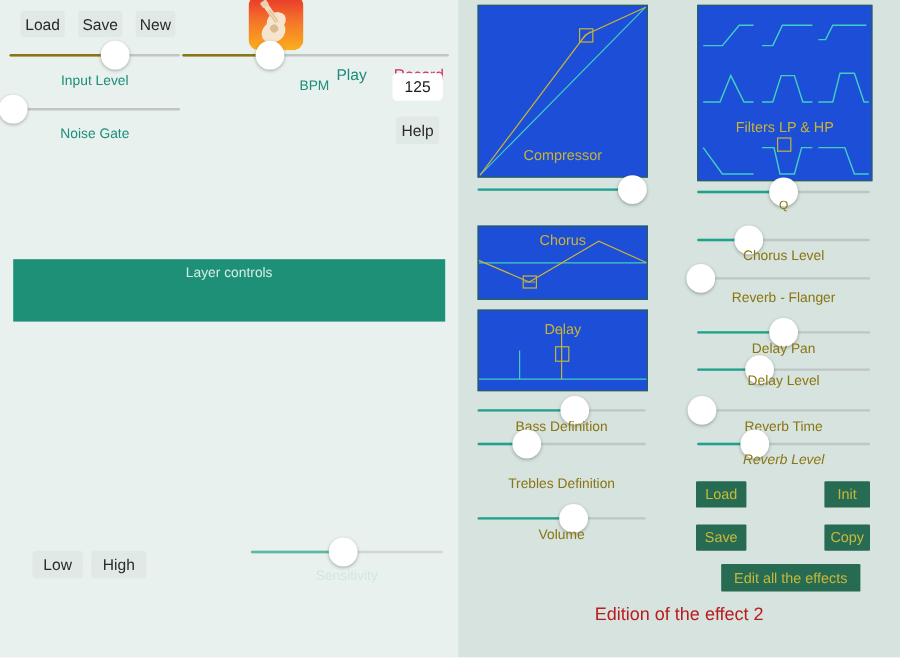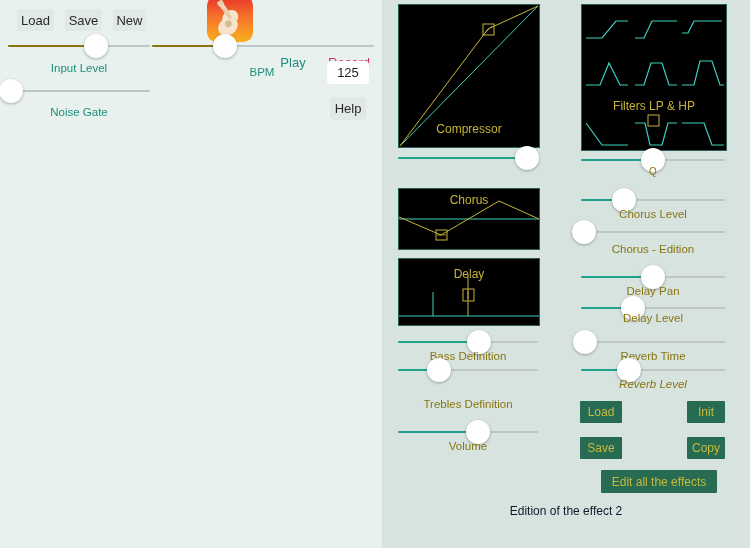--- a/index.html
+++ b/index.html
@@ -127,21 +127,21 @@
     text-align: center;
     color: #8a7512;
     font-family: "Liberation Sans", sans-serif;
     white-space: nowrap;
   }
   .slider-label.teal { color: #1c8e79; }
 
   
   .graph {
     position: absolute;
-    background: #000000;
+    background: #1d4ed8;
     border: 1px solid #2a5f55;
     overflow: hidden;
   }
   .graph svg { display: block; }
   .graph-title {
     position: absolute;
     left: 0;
     width: 100%;
     text-align: center;
     font-size: 12px;
@@ -163,22 +163,22 @@
     text-align: center;
     left: 0;
     font-family: "Liberation Sans", sans-serif;
   }
 
   .status-text {
     position: absolute;
     width: 100%;
     left: 0;
     text-align: center;
-    font-size: 12px;
-    color: #0f172a;
+    font-size: 15px;
+    color: #b91c1c;
     font-family: "Liberation Sans", sans-serif;
   }
 
   
   .app-icon {
     position: absolute;
     border-radius: 9px;
     overflow: hidden;
   }
 </style>
@@ -236,20 +236,33 @@
 
     <div class="slider" style="left:8px; top:79px; width:142px;">
       <div class="track"></div>
       <div class="fill" style="width:2%"></div>
       <div class="knob" style="left:calc(2% - 12px)"></div>
     </div>
     <div class="slider-label teal" style="left:8px; top:106px; width:142px;">Noise Gate</div>
 
     <button class="btn-grey" style="left:330px; top:97px; width:36px; height:23px;">Help</button>
 
+    <div class="layer-band" style="left:11px; top:216px; width:360px; height:52px;">
+      <div class="layer-title" style="top:6px;">Layer controls</div>
+
+      <button class="btn-grey" style="left:16px; top:243px; width:42px; height:23px; position:absolute;">Low</button>
+      <button class="btn-grey" style="left:65px; top:243px; width:46px; height:23px; position:absolute;">High</button>
+
+      <div class="slider" style="left:198px; top:232px; width:160px; position:absolute;">
+        <div class="track" style="background:#cfd6d4;"></div>
+        <div class="fill" style="width:48%; background:#58b9a4;"></div>
+        <div class="knob" style="left:calc(48% - 12px)"></div>
+      </div>
+      <div class="slider-label" style="left:198px; top:258px; width:160px; color:#cfe8e1;">Sensitivity</div>
+    </div>
 
   </div>
 
   <div class="right-panel">
 
     <div class="graph" style="left:16px; top:4px; width:140px; height:142px;text-decoration:underline;">
       <svg width="140" height="142" viewBox="0 0 140 142">
         <line x1="1" y1="141" x2="139" y2="1" stroke="#3fd0c0" stroke-width="1"></line>
         <polyline points="1,141 89,24 139,1" fill="none" stroke="#c7b437" stroke-width="1"></polyline>
         <rect x="84" y="19" width="11" height="11" fill="none" stroke="#c7b437" stroke-width="1"></rect>
@@ -339,21 +352,21 @@
       <div class="fill" style="width:30%"></div>
       <div class="knob" style="left:calc(30% - 12px)"></div>
     </div>
     <div class="slider-label" style="left:189px; top:208px; width:164px;">Chorus Level</div>
 
     <div class="slider" style="left:199px; top:220px; width:144px;">
       <div class="track"></div>
       <div class="fill" style="width:2%"></div>
       <div class="knob" style="left:calc(2% - 12px)"></div>
     </div>
-    <div class="slider-label" style="left:189px; top:243px; width:164px;">Chorus - Edition</div>
+    <div class="slider-label" style="left:189px; top:243px; width:164px;">Reverb - Flanger</div>
 
     <div class="slider" style="left:199px; top:265px; width:144px;">
       <div class="track"></div>
       <div class="fill" style="width:50%"></div>
       <div class="knob" style="left:calc(50% - 12px)"></div>
     </div>
     <div class="slider-label" style="left:189px; top:285px; width:164px;">Delay Pan</div>
 
     <div class="slider" style="left:199px; top:296px; width:144px;">
       <div class="track"></div>

